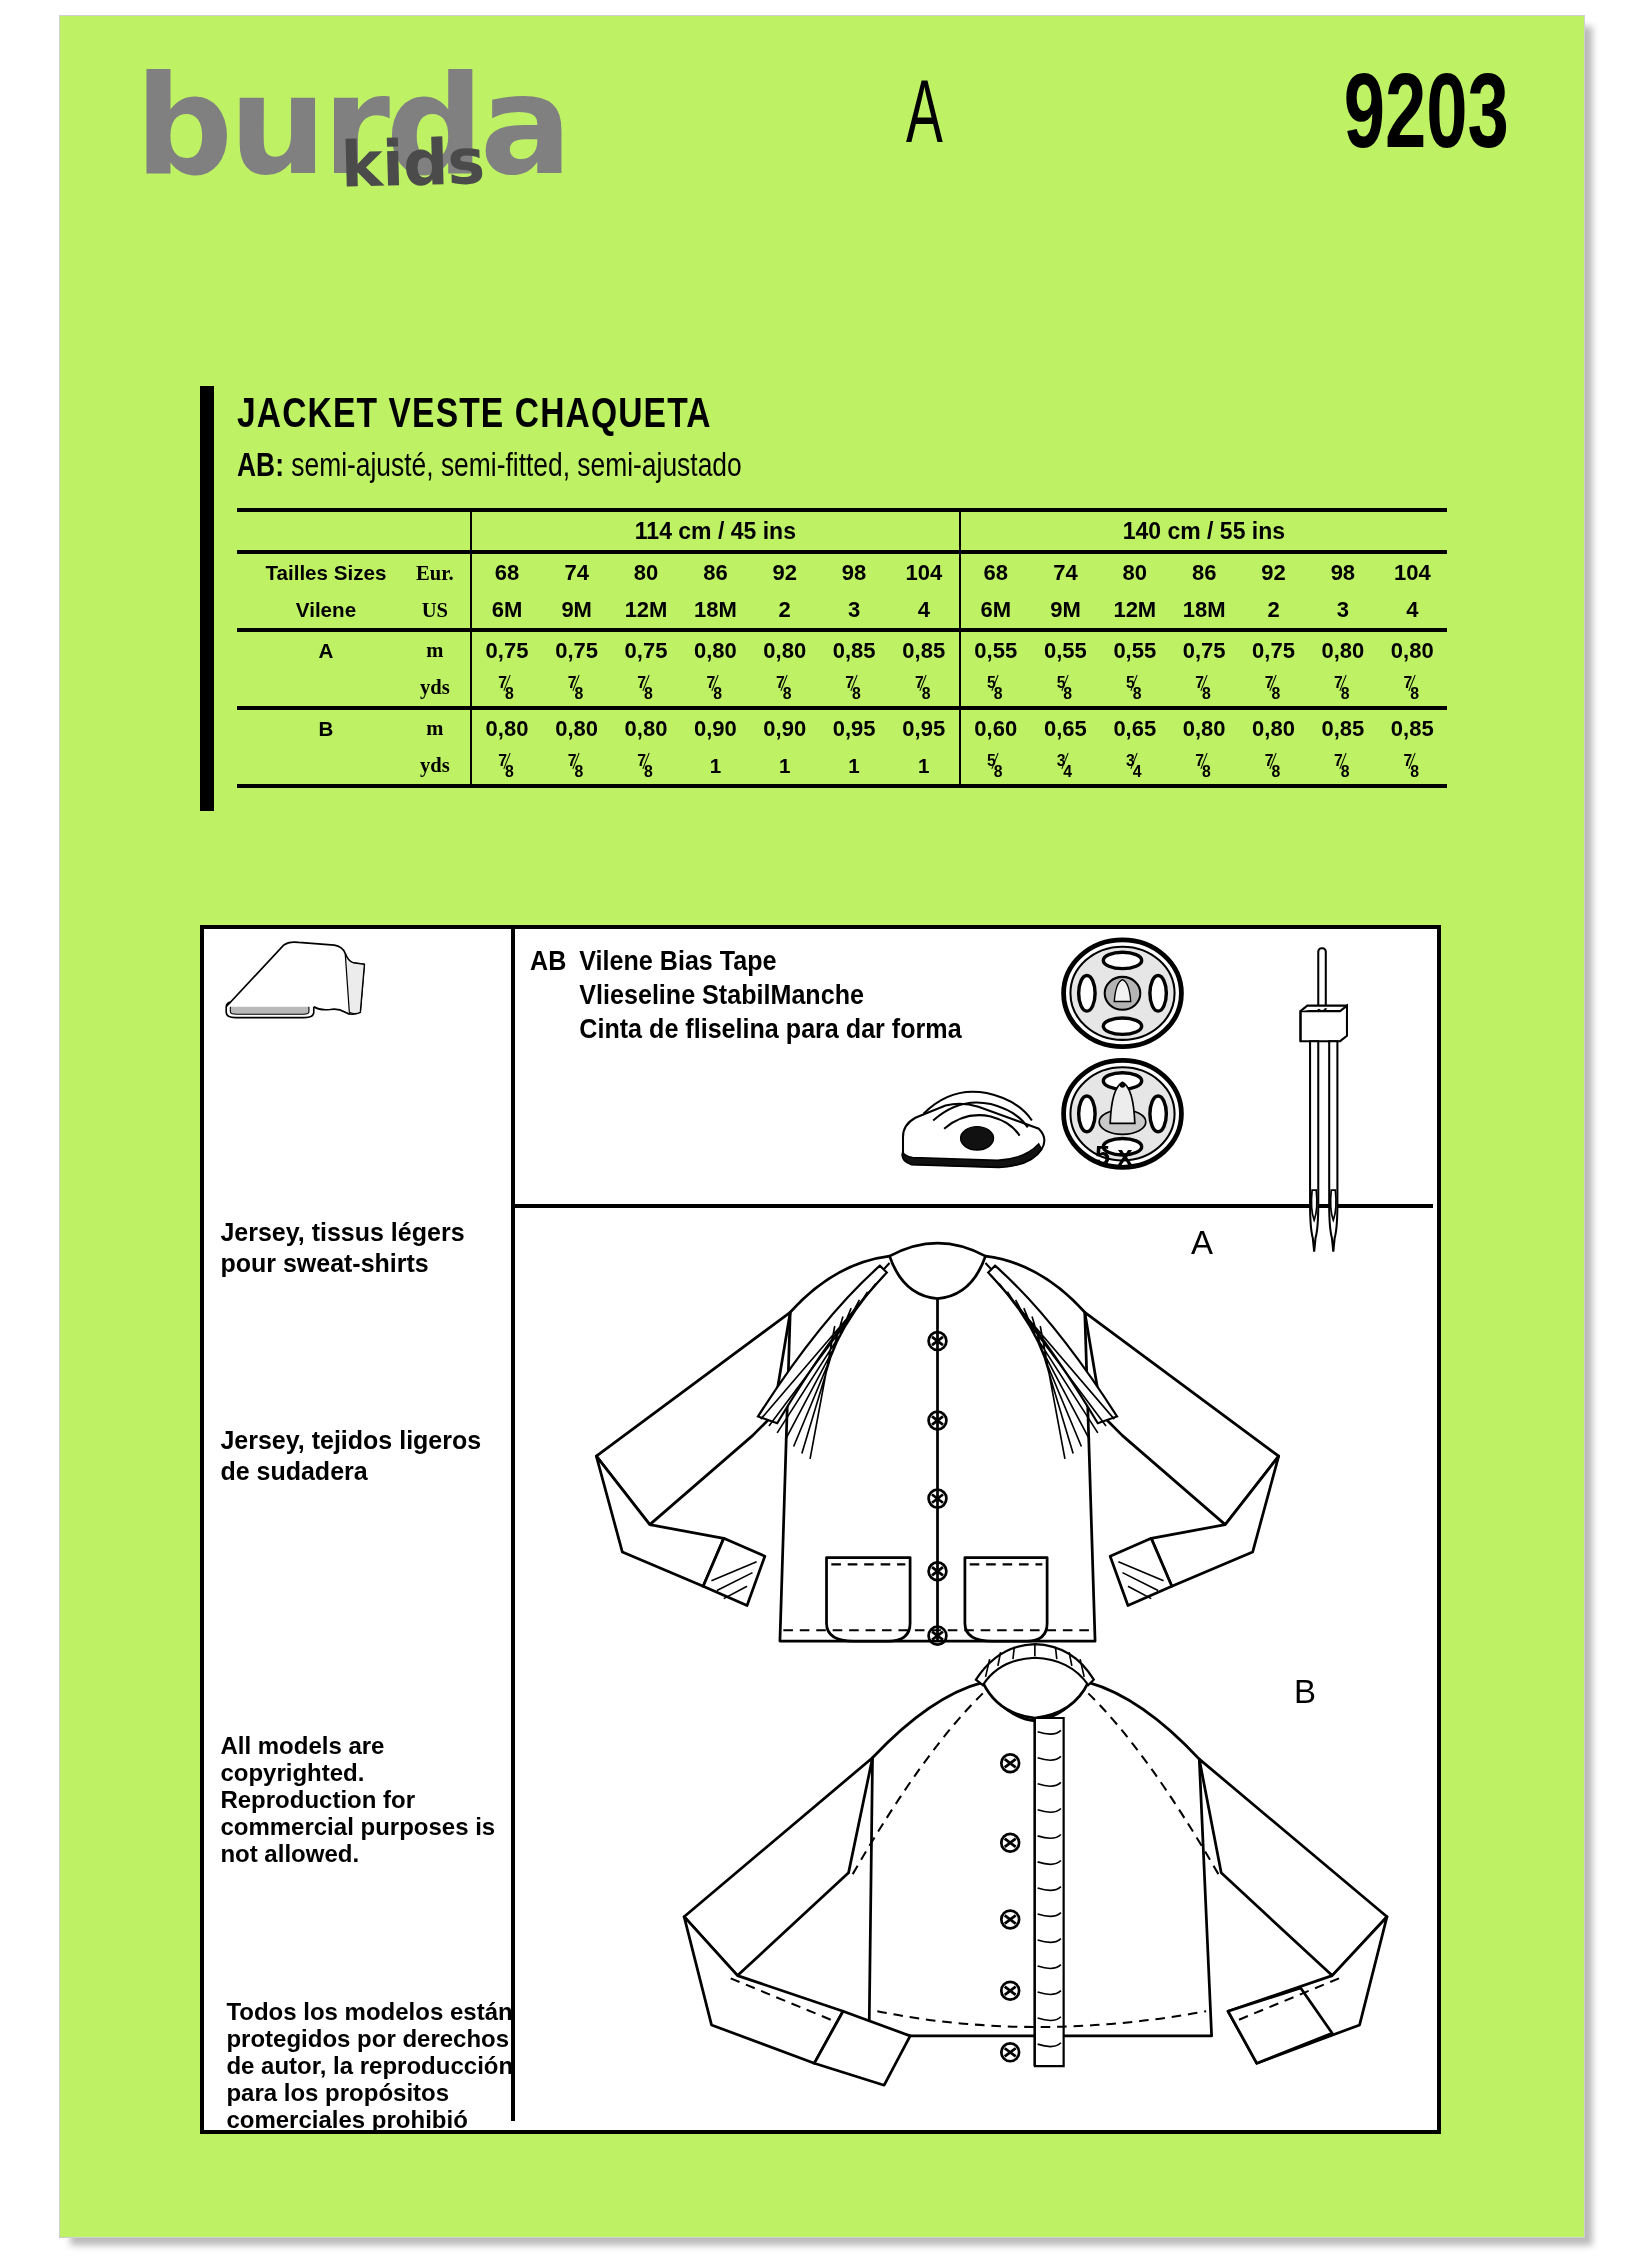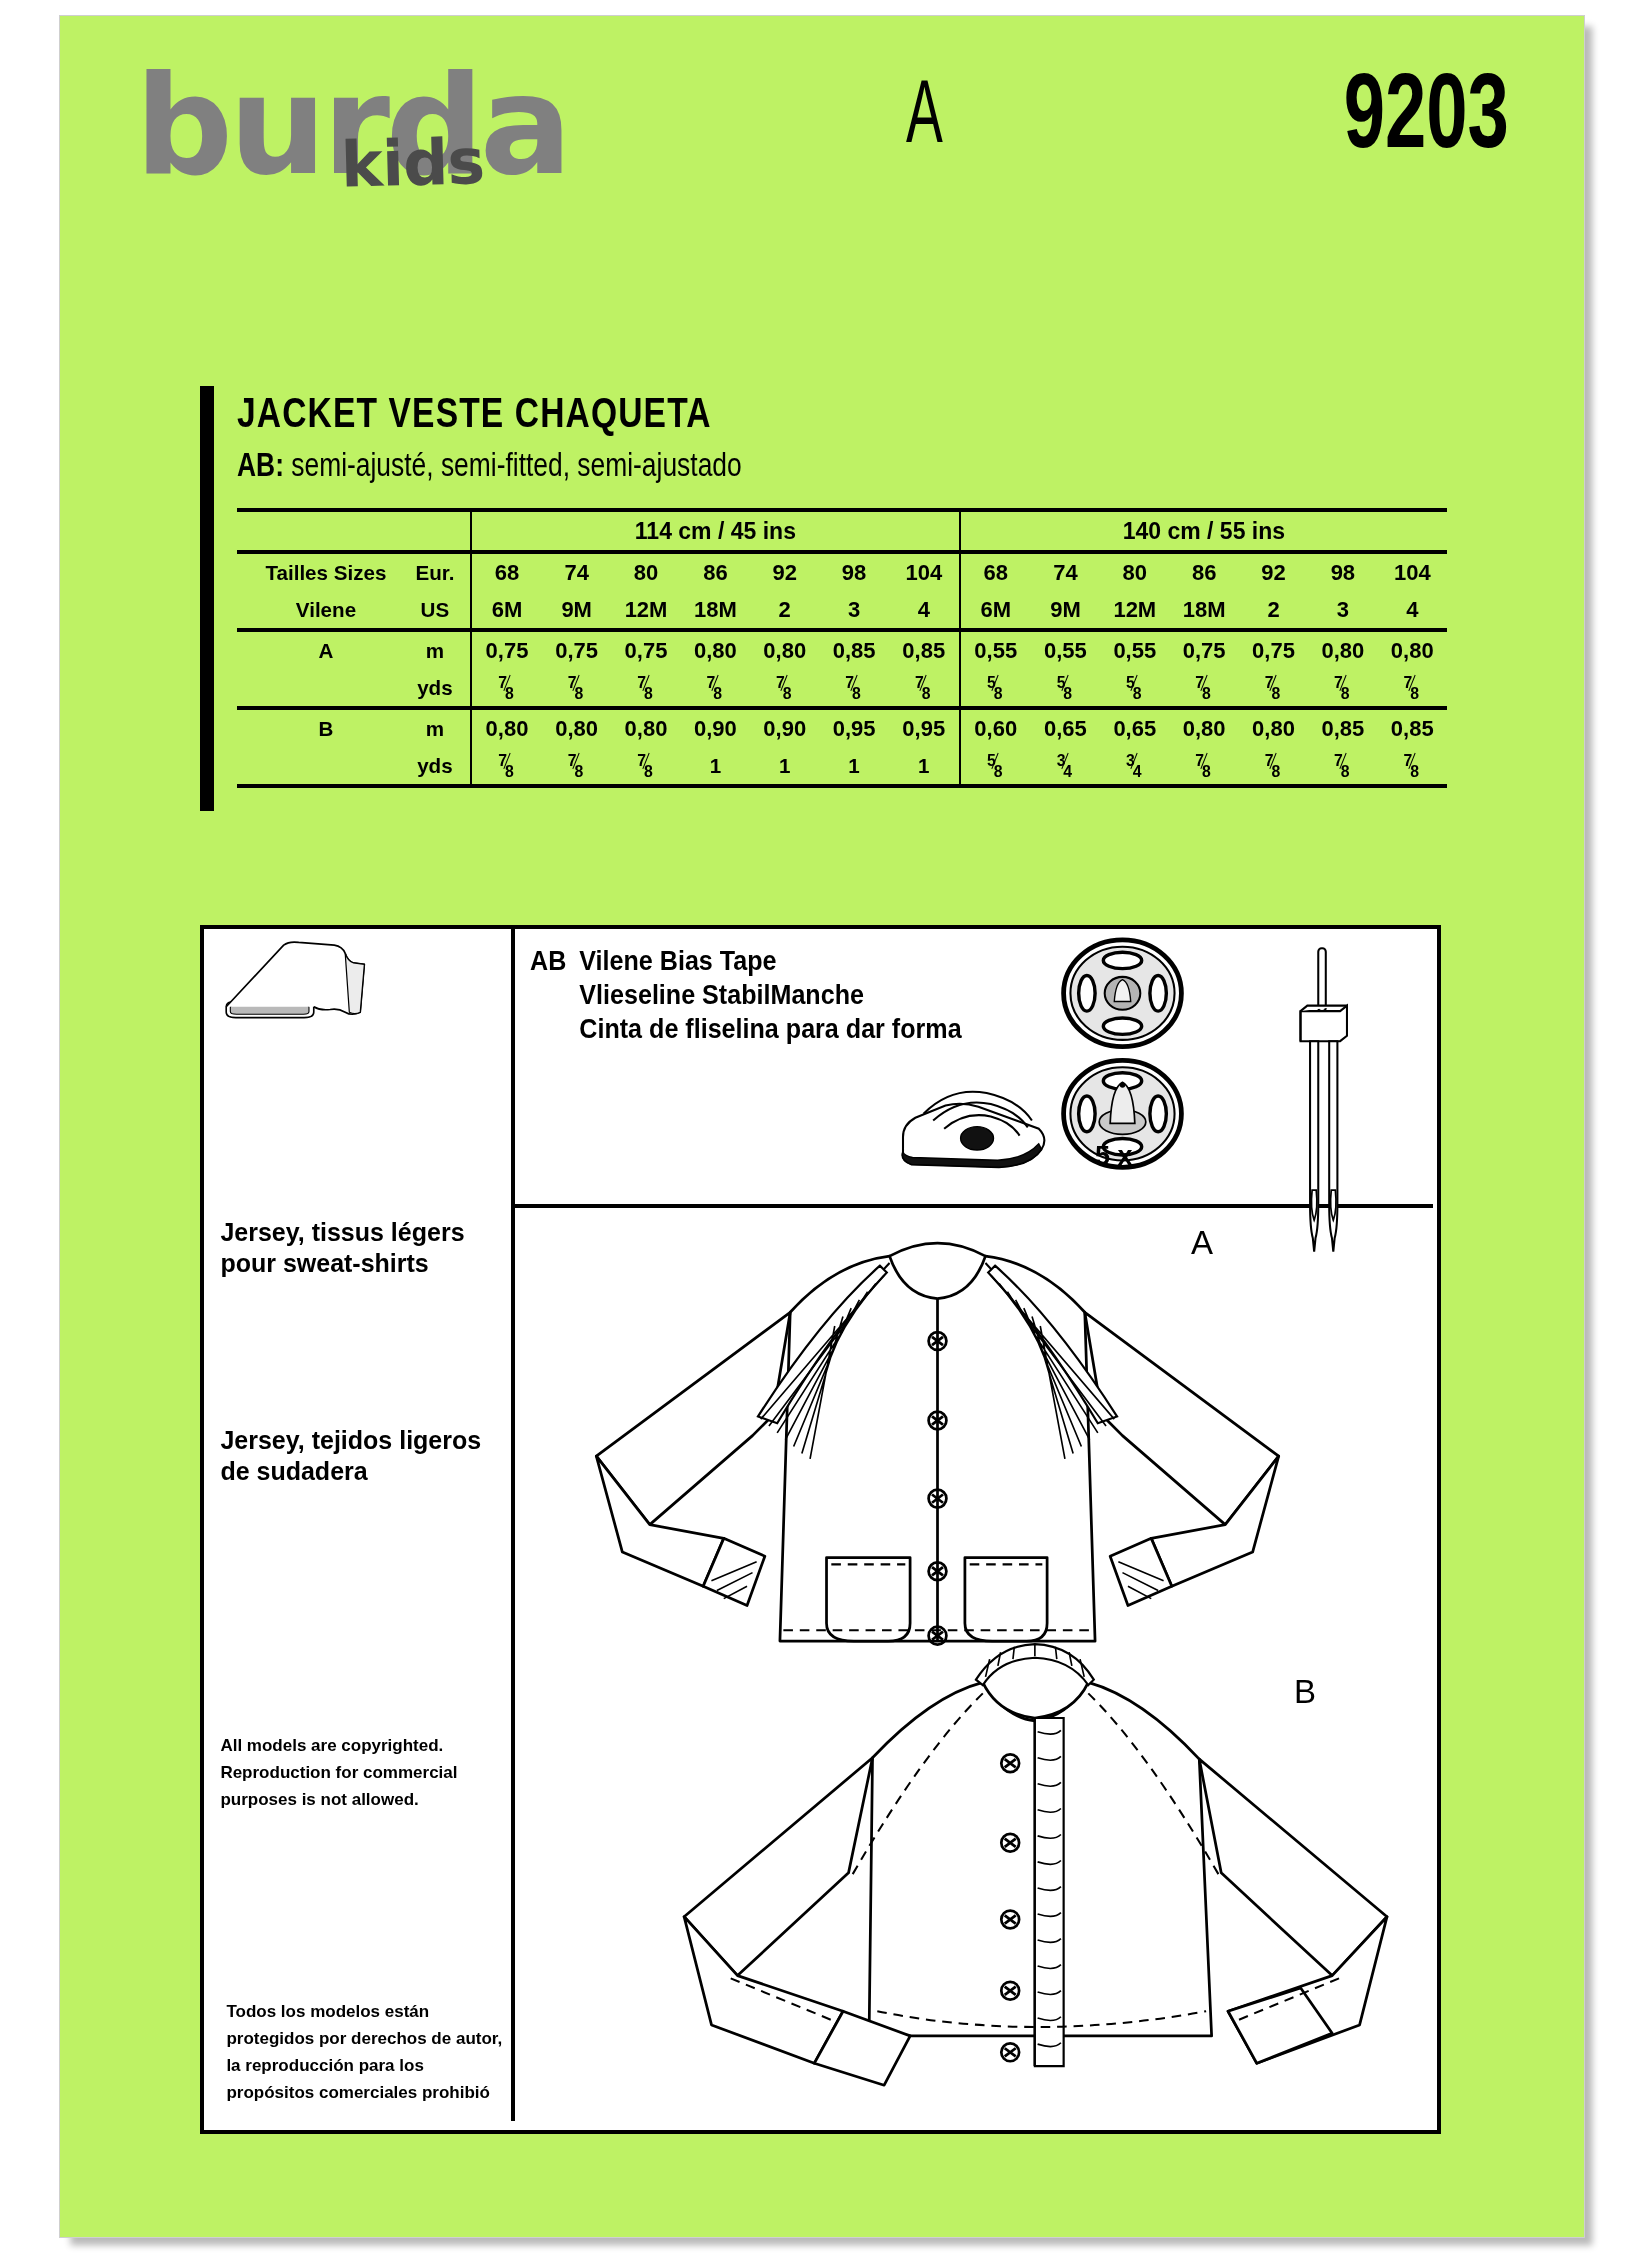--- a/index.html
+++ b/index.html
@@ -64,42 +64,42 @@
     position:absolute;left:177px;top:492px;width:1210px;
     border-collapse:collapse;
     font-family:"Liberation Sans Narrow","Liberation Sans",sans-serif;
     font-size:20.6px;color:#000;
   }
   #fabric-table td,#fabric-table th{padding:0;margin:0;text-align:center;vertical-align:middle;font-weight:bold;}
   .tb-top{border-top:4.8px solid #000;}
   .tb-botthick{border-bottom:4.8px solid #000;}
   .tb-l{border-left:2.7px solid #000;}
   .lbl{text-align:center;padding-left:6.9px !important;font-weight:bold;}
-  .unit{text-align:left;padding-right:8.2px !important;font-weight:bold;}
+  .unit{text-align:left;padding-right:8.2px !important;font-weight:bold;font-family:Liberation Serif, serif;}
   .wcell{font-size:23px;font-weight:bold;}
   .num{font-size:22px;}
   .frac{font-size:20.6px;}
   .fr{display:inline-block;position:relative;}
   .fr i{font-style:normal;position:relative;font-size:15.8px;top:-6.2px;}
   .fr s{text-decoration:none;position:relative;font-size:15.8px;top:4.1px;left:-2.1px;}
   .fr u{text-decoration:none;position:absolute;left:7.5px;top:1.4px;width:13.7px;height:17px;
         border-left:1.4px solid #000;transform:rotate(22deg);}
 
   
   #content-box{position:absolute;left:140px;top:909px;width:1233px;height:1201px;
       border:4.1px solid #000;background:#fff;}
   .vdiv{position:absolute;left:307px;top:0;width:4.1px;height:1192px;background:#000;}
   .hdiv{position:absolute;left:307px;top:275px;width:922px;height:4.1px;background:#000;}
 
   
   .fabric-swatch{position:absolute;left:13.7px;top:12.3px;width:171px;height:89px;}
   .lt{position:absolute;font-family:"Liberation Sans",sans-serif;font-weight:bold;
       font-size:25px;line-height:31px;color:#000;left:16.4px;width:274px;}
   .copy{position:absolute;left:16.4px;font-family:"Liberation Sans Narrow","Liberation Sans",sans-serif;
-      font-weight:bold;font-size:17px;line-height:27px;color:#000;width:288px;}
+      font-weight:bold;font-size:24px;line-height:27px;color:#000;width:288px;}
 
   
   .notion-text{position:absolute;left:19px;top:15px;
       font-family:"Liberation Sans Narrow","Liberation Sans",sans-serif;
       font-weight:bold;font-size:27px;line-height:34px;color:#000;white-space:nowrap;
       transform:scaleX(.93);transform-origin:left top;}
   .notion-text .ab{display:inline-block;width:53px;}
   .snap-count{position:absolute;left:891px;top:212px;
       font-family:"Liberation Sans Narrow","Liberation Sans",sans-serif;
       font-weight:bold;font-size:27px;color:#000;}

